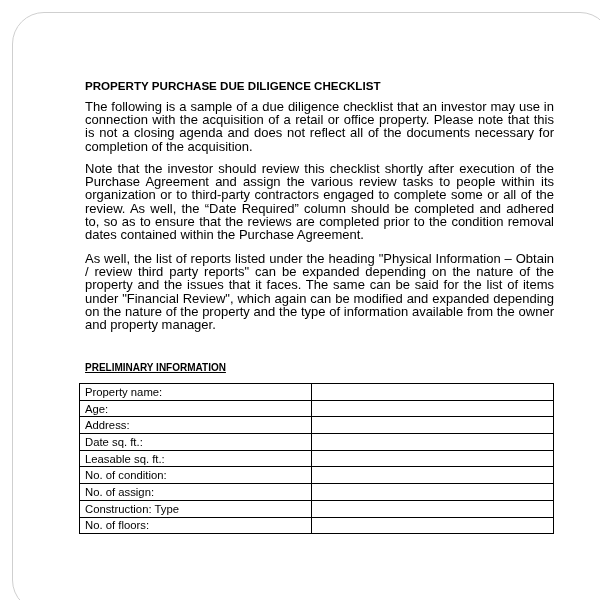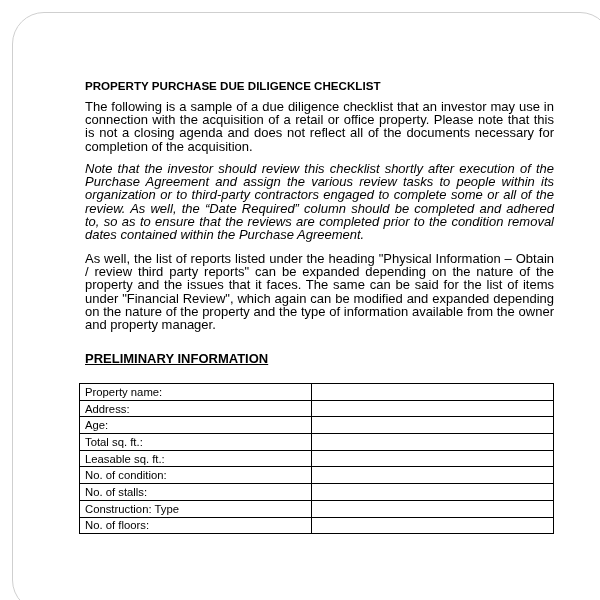--- a/index.html
+++ b/index.html
@@ -11,26 +11,26 @@
     }
     .title {
       position: absolute; left: 68px; top: 62px;
       font-size: 11.6px; font-weight: bold; letter-spacing: 0px;
     }
     .para {
       position: absolute; left: 68px; width: 469px;
       font-size: 13px; line-height: 13.2px; text-align: justify;
     }
     .p1 { top: 83px; }
-    .p2 { top: 145px; font-style: italic; }
+    .p2 { top: 145px; }
     .p3 { top: 235px; }
     .p4 { top: 310px; }
     .section-heading {
-      position: absolute; left: 68px; top: 334px;
-      font-size: 13px; font-weight: bold; text-decoration: underline;
+      position: absolute; left: 68px; top: 345px;
+      font-size: 10px; font-weight: bold; text-decoration: underline;
     }
     table.prelim {
       position: absolute; left: 62px; top: 366px; width: 475px;
       border-collapse: collapse;
       padding-left: 48px;
     }
     table.prelim td {
       border: 1.3px solid #000; height: 16.7px; font-size: 11.3px;
       padding: 0 0 0 5px; line-height: 14px; vertical-align: middle;
     }
@@ -49,41 +49,41 @@
 
   <div class="section-heading">PRELIMINARY INFORMATION</div>
 
   <table class="prelim">
     <tbody>
       <tr>
         <td class="label">Property name:</td>
         <td class="value"></td>
       </tr>
       <tr>
+        <td class="label">Age:</td>
+        <td class="value"></td>
+      </tr>
+      <tr>
         <td class="label">Address:</td>
         <td class="value"></td>
       </tr>
       <tr>
-        <td class="label">Age:</td>
-        <td class="value"></td>
-      </tr>
-      <tr>
-        <td class="label">Total sq. ft.:</td>
+        <td class="label">Date sq. ft.:</td>
         <td class="value"></td>
       </tr>
       <tr>
         <td class="label">Leasable sq. ft.:</td>
         <td class="value"></td>
       </tr>
       <tr>
         <td class="label">No. of condition:</td>
         <td class="value"></td>
       </tr>
       <tr>
-        <td class="label">No. of stalls:</td>
+        <td class="label">No. of assign:</td>
         <td class="value"></td>
       </tr>
       <tr>
         <td class="label">Construction: Type</td>
         <td class="value"></td>
       </tr>
       <tr>
         <td class="label">No. of floors:</td>
         <td class="value"></td>
       </tr>

